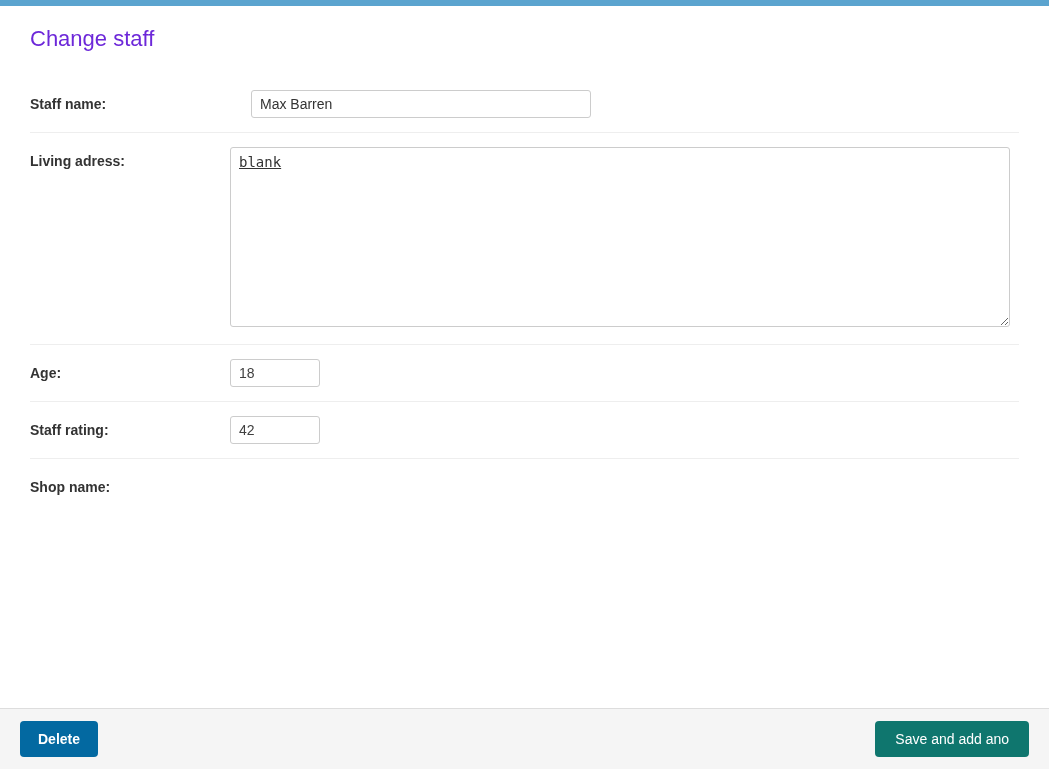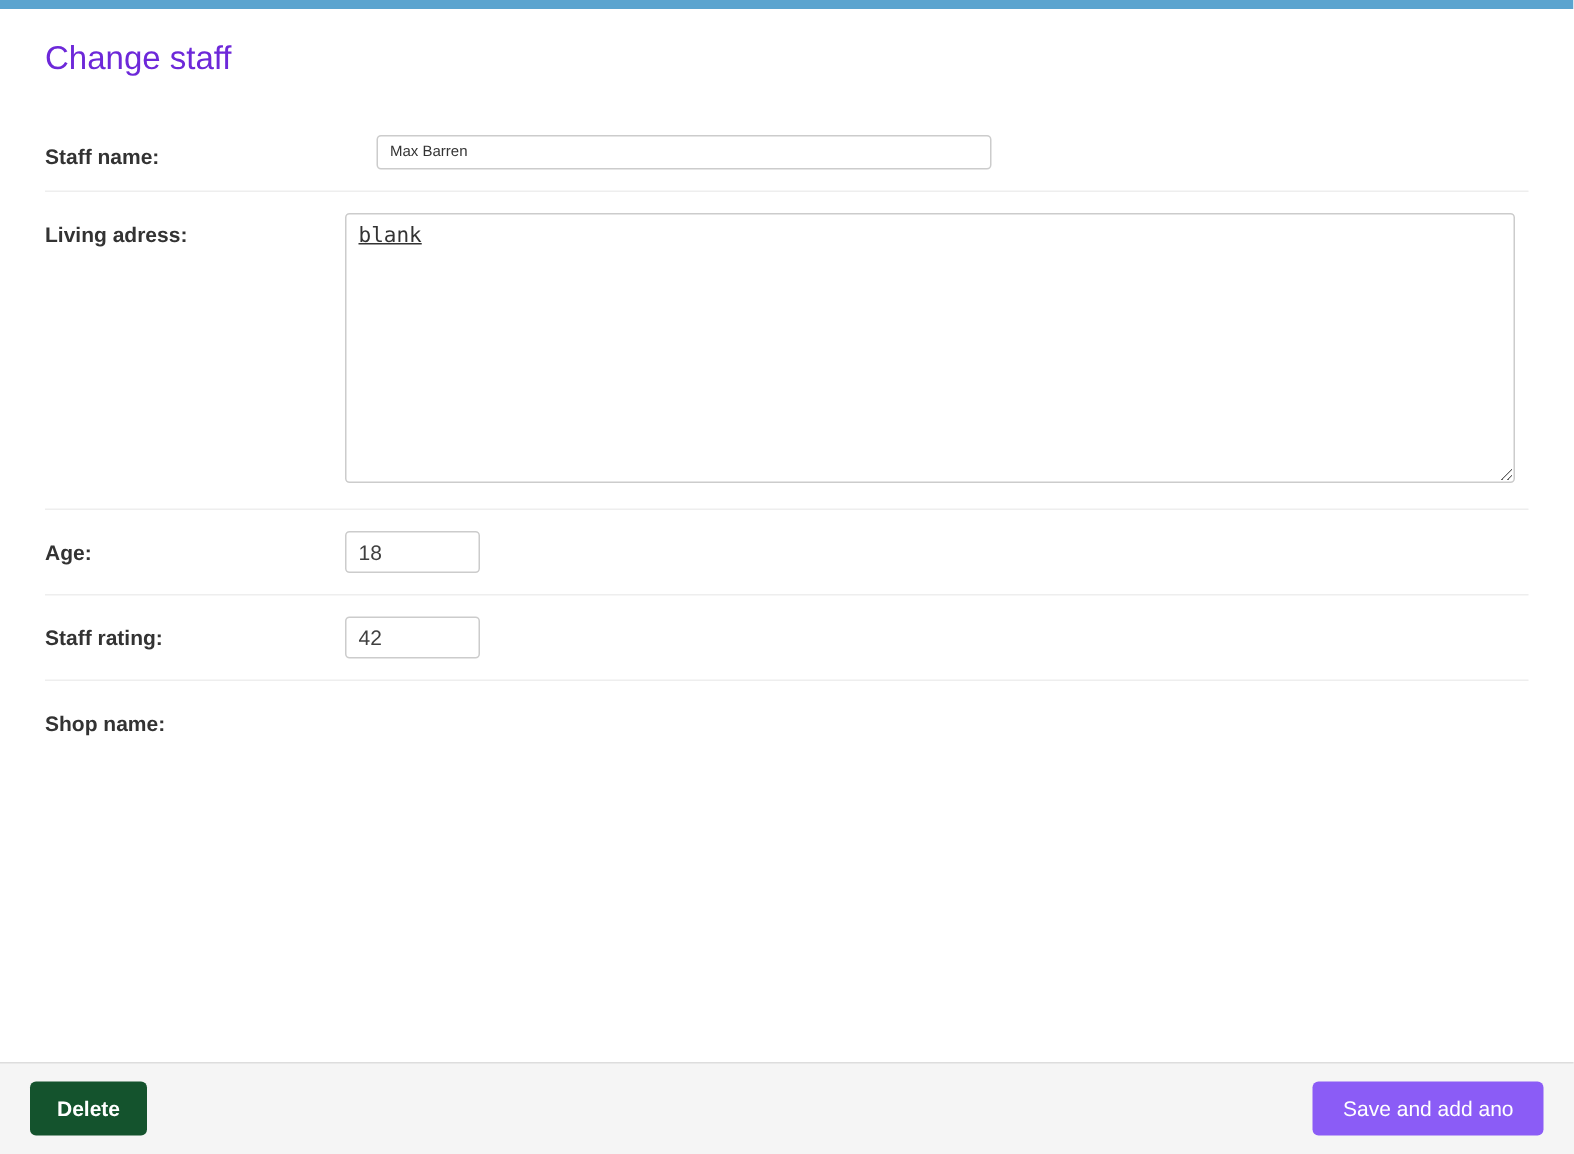--- a/index.html
+++ b/index.html
@@ -52,25 +52,25 @@
       font-size: 14px;
       color: #333;
     }
 
     .form-field {
       flex: 1;
       position: relative;
     }
 
     .text-input {
-      width: 410px;
-      padding: 5px 8px;
-      border: 1px solid #ccc;
-      border-radius: 3px;
-      font-size: 10px;
+      width: 340px;
+      padding: 5px 8px;
+      border: 1px solid #ccc;
+      border-radius: 3px;
+      font-size: 14px;
       color: #333;
       outline: none;
     }
 
     .textarea-input {
       width: 100%;
       max-width: 780px;
       height: 180px;
       padding: 6px 8px;
       border: 1px solid #ccc;
@@ -155,32 +155,32 @@
       width: 100%;
       background: #f5f5f5;
       border-top: 1px solid #ddd;
       padding: 12px 20px;
       display: flex;
       justify-content: space-between;
       align-items: center;
     }
 
     .btn-delete {
-      background: #14532d;
+      background: #0369a1;
       color: #fff;
       border: none;
       padding: 10px 18px;
       border-radius: 4px;
       font-size: 14px;
       cursor: pointer;
       font-weight: bold;
     }
 
     .btn-save-add {
-      background: #8b5cf6;
+      background: #0f766e;
       color: #fff;
       border: none;
       padding: 10px 20px;
       border-radius: 4px;
       font-size: 14px;
       cursor: pointer;
     }
 
     .living-address-row .form-field {
       width: calc(100% - 200px);

